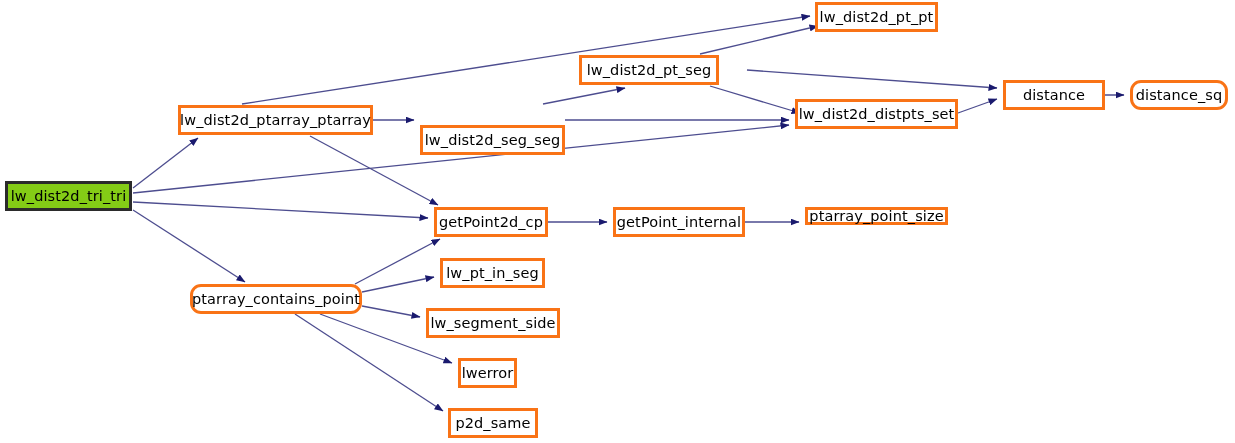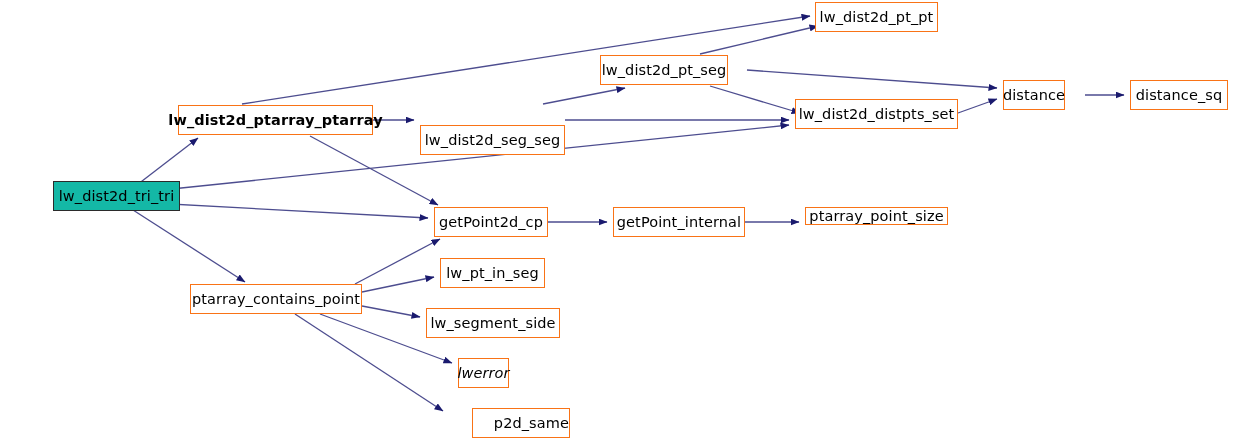--- a/index.html
+++ b/index.html
@@ -20,35 +20,34 @@
   #edge-layer {
     position: absolute;
     left: 0;
     top: 0;
     width: 1235px;
     height: 443px;
   }
   .node {
     position: absolute;
     box-sizing: border-box;
-    border: 1px solid #f97316;
+    border: 3px solid #f97316;
     background: #ffffff;
     display: flex;
     align-items: center;
     justify-content: center;
     white-space: nowrap;
     font-size: 14.5px;
     color: #000000;
     letter-spacing: 0.1px;
     z-index: 2;
   }
   .node.root {
-    background: #14b8a6;
+    background: #84cc16;
     border-color: #2b2b2b;
-    margin-left: 48px;
   }
   .node-label {
     pointer-events: none;
     line-height: 1;
   }
 </style>
 </head>
 <body>
 
 <div id="graph-canvas">
@@ -79,59 +78,59 @@
         <path d="M362,292 L434,277" fill="none" stroke="#4d4d8f" stroke-width="1.3" marker-end="url(#arrow)"></path>
         <path d="M362,306 L420,317" fill="none" stroke="#4d4d8f" stroke-width="1.3" marker-end="url(#arrow)"></path>
         <path d="M320,314 L452,363" fill="none" stroke="#4d4d8f" stroke-width="1.3" marker-end="url(#arrow)"></path>
         <path d="M295,314 L443,411" fill="none" stroke="#4d4d8f" stroke-width="1.3" marker-end="url(#arrow)"></path>
       </g>
   </svg>
   <div id="node-group">
       <div class="node root" style="left: 5px; top: 181px; width: 127px; height: 30px;">
         <span class="node-label">lw_dist2d_tri_tri</span>
       </div>
-      <div class="node" style="left: 178px; top: 105px; width: 195px; height: 30px; font-weight: bold;">
+      <div class="node" style="left: 178px; top: 105px; width: 195px; height: 30px;">
         <span class="node-label">lw_dist2d_ptarray_ptarray</span>
       </div>
       <div class="node" style="left: 420px; top: 105px; width: 145px; height: 30px; margin-top: 20px;">
         <span class="node-label">lw_dist2d_seg_seg</span>
       </div>
-      <div class="node" style="left: 600px; top: 55px; width: 128px; height: 30px;">
+      <div class="node" style="left: 579px; top: 55px; width: 140px; height: 30px;">
         <span class="node-label">lw_dist2d_pt_seg</span>
       </div>
       <div class="node" style="left: 815px; top: 2px; width: 123px; height: 30px;">
         <span class="node-label">lw_dist2d_pt_pt</span>
       </div>
       <div class="node" style="left: 795px; top: 99px; width: 163px; height: 30px;">
         <span class="node-label">lw_dist2d_distpts_set</span>
       </div>
-      <div class="node" style="left: 1003px; top: 80px; width: 62px; height: 30px;">
+      <div class="node" style="left: 1003px; top: 80px; width: 102px; height: 30px;">
         <span class="node-label">distance</span>
       </div>
-      <div class="node" style="left: 1130px; top: 80px; width: 98px; height: 30px;">
+      <div class="node" style="left: 1130px; top: 80px; width: 98px; height: 30px; border-radius: 11px;">
         <span class="node-label">distance_sq</span>
       </div>
       <div class="node" style="left: 434px; top: 207px; width: 114px; height: 30px; align-items: center;">
         <span class="node-label">getPoint2d_cp</span>
       </div>
       <div class="node" style="left: 613px; top: 207px; width: 132px; height: 30px;">
         <span class="node-label">getPoint_internal</span>
       </div>
       <div class="node" style="left: 805px; top: 207px; width: 143px; height: 18px;">
         <span class="node-label">ptarray_point_size</span>
       </div>
-      <div class="node" style="left: 190px; top: 284px; width: 172px; height: 30px;">
+      <div class="node" style="left: 190px; top: 284px; width: 172px; height: 30px; border-radius: 11px;">
         <span class="node-label">ptarray_contains_point</span>
       </div>
       <div class="node" style="left: 440px; top: 258px; width: 105px; height: 30px; align-items: center;">
         <span class="node-label">lw_pt_in_seg</span>
       </div>
       <div class="node" style="left: 426px; top: 308px; width: 134px; height: 30px; justify-content: center;">
         <span class="node-label">lw_segment_side</span>
       </div>
-      <div class="node" style="left: 458px; top: 358px; width: 51px; height: 30px; font-style: italic;">
+      <div class="node" style="left: 458px; top: 358px; width: 59px; height: 30px;">
         <span class="node-label">lwerror</span>
       </div>
-      <div class="node" style="left: 472px; top: 408px; width: 98px; height: 30px; justify-content: flex-end;">
+      <div class="node" style="left: 448px; top: 408px; width: 90px; height: 30px;">
         <span class="node-label">p2d_same</span>
       </div>
     </div>
 </div>
 
 </body></html>

